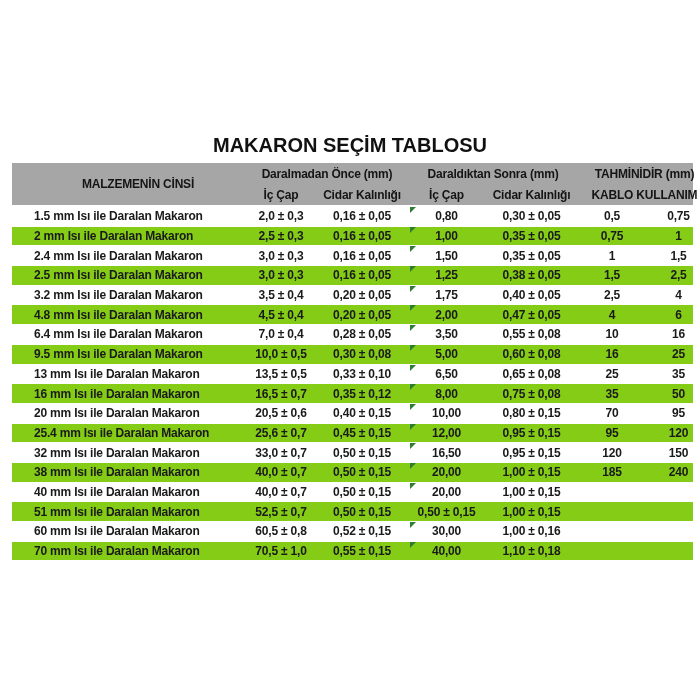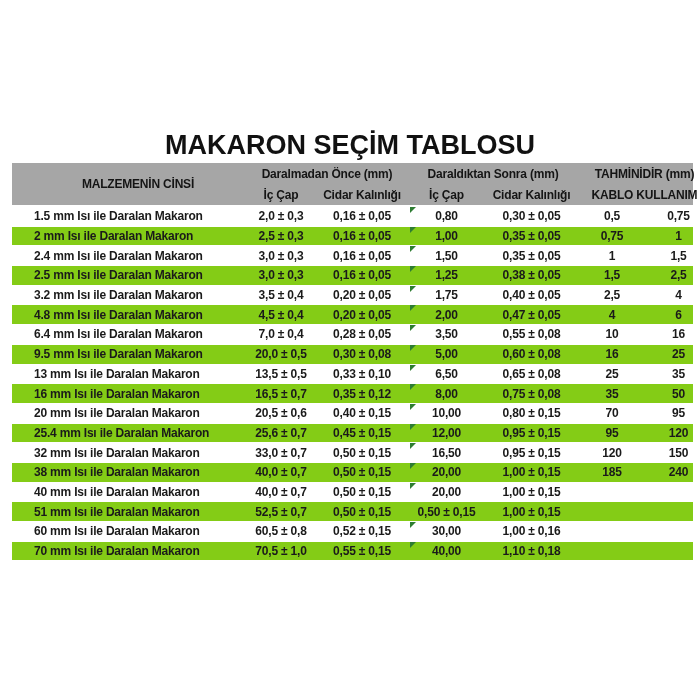--- a/index.html
+++ b/index.html
@@ -8,21 +8,21 @@
     background: #ffffff;
     font-family: "Liberation Sans", sans-serif;
     color: #1a1a1a;
     overflow: hidden;
   }
   .page-title {
     margin-top: 127px;
     height: 36px;
     line-height: 36px;
     text-align: center;
-    font-size: 27px;
+    font-size: 20px;
     font-weight: bold;
     color: #111111;
     letter-spacing: 0px;
   }
   .tablewrap {
     margin-left: 12px;
     width: 681px;
   }
   
   .grid7 {
@@ -269,21 +269,21 @@
         </div>
     <div class="td c6">
           <span>16</span>
         </div>
   </div>
       <div class="tr grid7 alt">
     <div class="td c0">
           <span>9.5 mm Isı ile Daralan Makaron</span>
         </div>
     <div class="td c1">
-          <span>20,0 ± 0,5</span>
+          <span>10,0 ± 0,5</span>
         </div>
     <div class="td c2">
           <span>0,30 ± 0,08</span>
         </div>
     <div class="td c3">
           <span class="marker show"></span>
           <span>5,00</span>
         </div>
     <div class="td c4">
           <span>0,60 ± 0,08</span>

